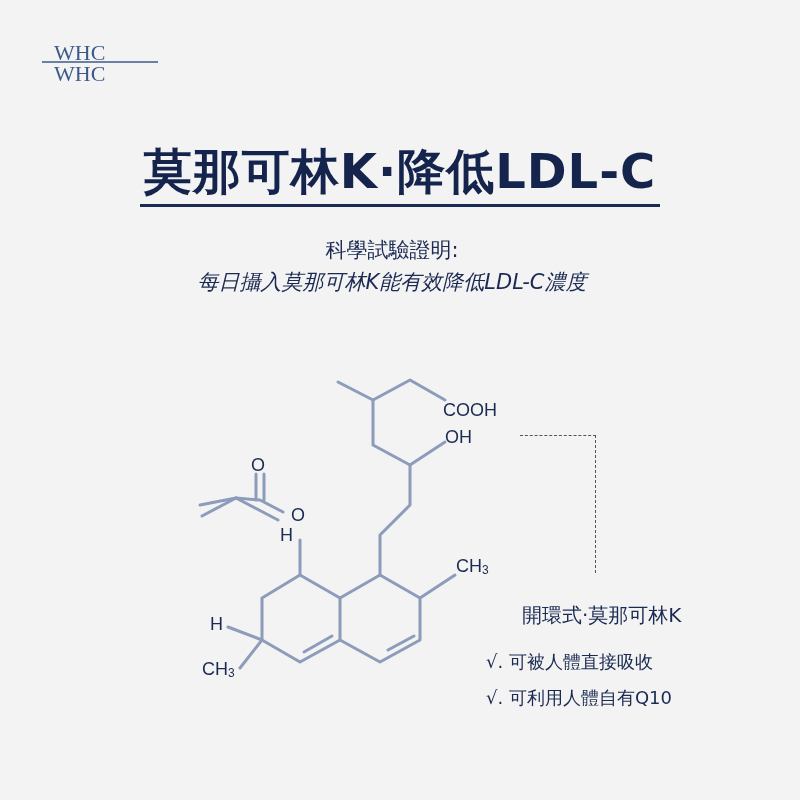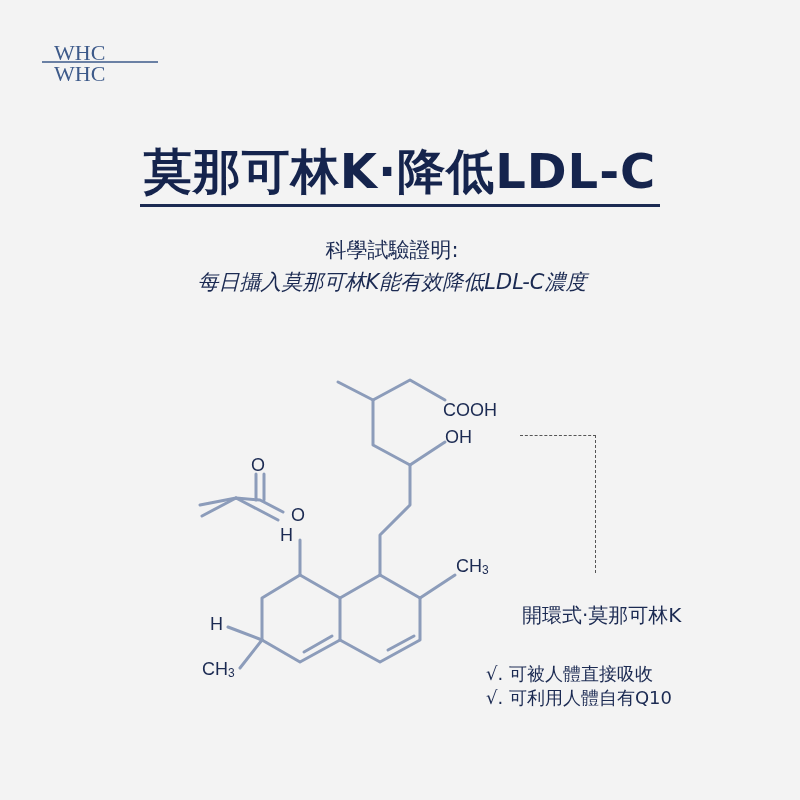--- a/index.html
+++ b/index.html
@@ -10,21 +10,21 @@
   .title { display:inline-block; font-size:48px; font-weight:bold; color:#15244d; letter-spacing:1px;
            padding:0 4px 2px 4px; border-bottom:3px solid #1b2a52; line-height:62px; }
   .subtitle { position:absolute; left:0; width:784px; text-align:center; font-size:21px; color:#1b2a52; }
   .sub1 { top:236px; }
   .sub2 { top:268px;font-style:italic; }
   .mol { position:absolute; left:0; top:0; width:800px; height:800px; }
   .lbl { position:absolute; font-family:"Liberation Sans",sans-serif; font-size:18px; color:#1b2a52; line-height:1;text-align:right; }
   .lbl sub { font-size:12px; vertical-align:baseline; position:relative; top:2px; }
   .panel-title { position:absolute; left:494px; top:602px; font-size:20px; color:#1b2a52;margin-left:28px; }
   .bullet { position:absolute; left:486px; font-size:18px; color:#1b2a52; }
-  .b1 { top:650px;margin-top:12px; } .b2 { top:686px; }
+  .b1 { top:650px; } .b2 { top:686px; }
   .dash { position:absolute; border-color:#555; border-style:dashed; }
 </style>
 </head>
 <body>
 
 <svg class="logo" viewBox="0 0 120 48">
   <g fill="#3d5a8a" font-family="Liberation Serif, serif" font-size="22">
     <text x="14" y="22">WHC</text>
     <text x="14" y="43">WHC</text>
   </g>

